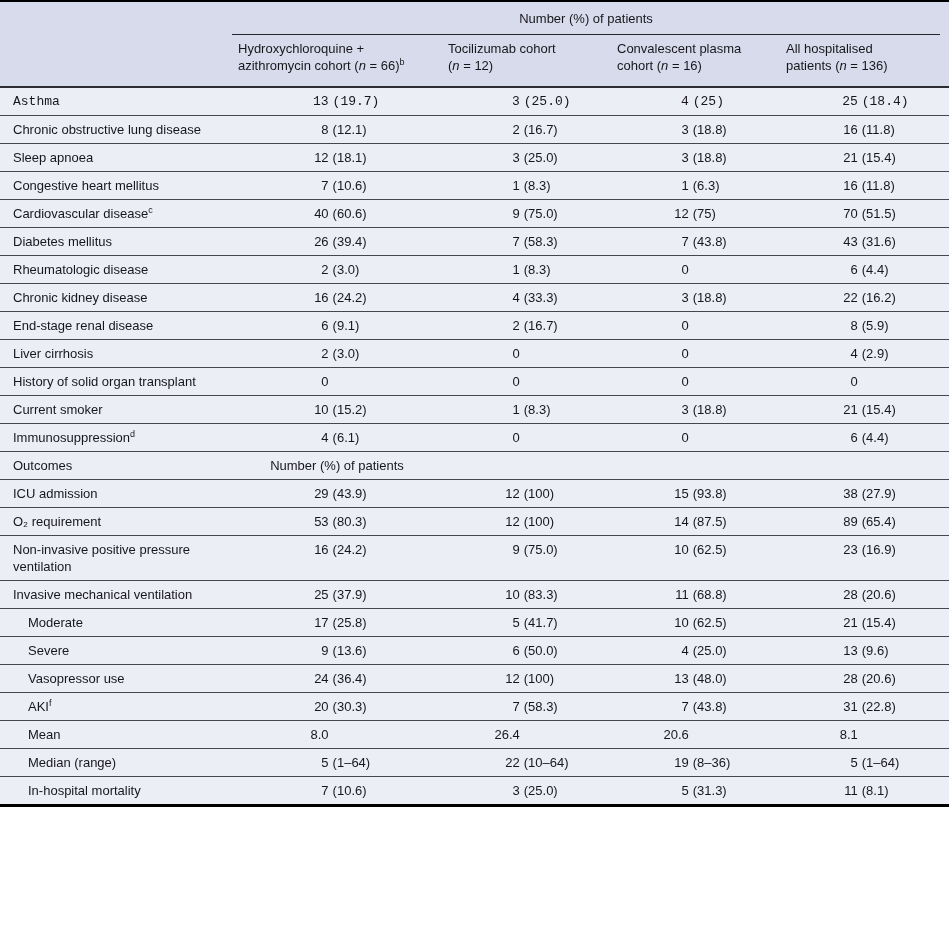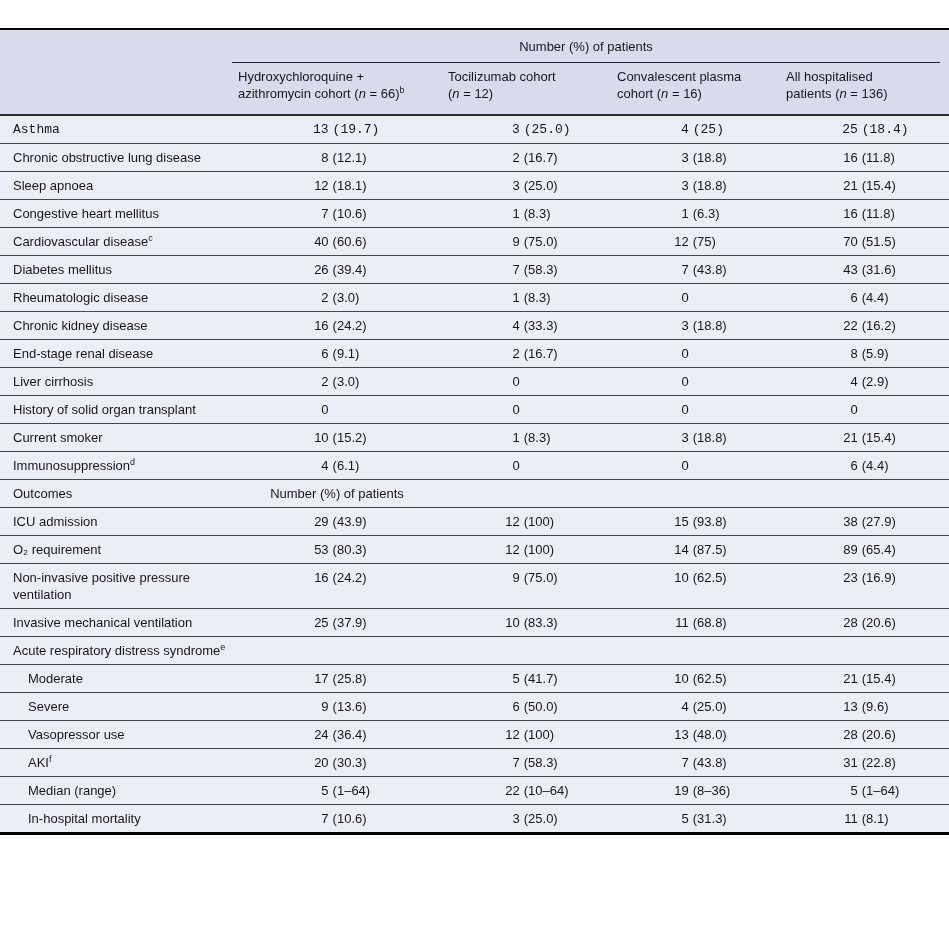--- a/index.html
+++ b/index.html
@@ -4,21 +4,21 @@
 <style>
   html, body { margin: 0; padding: 0; }
   body {
     width: 949px; height: 950px;
     background: #ffffff;
     font-family: "Liberation Sans", "DejaVu Sans", sans-serif;
     font-size: 13px;
     color: #17171b;
     overflow: hidden;
   }
-  .page { width: 839px; margin-top: 28px; }
+  .page { width: 839px; }
   table.journal {
     border-collapse: collapse;
     table-layout: fixed;
     width: 949px;
     border-top: 2px solid #000000;
   }
   
   col.c-stub { width: 232px; }
   col.c-1 { width: 210px; }
   col.c-2 { width: 169px; }
@@ -566,23 +566,20 @@
               <span class="p">(68.8)</span>
             </div>
           </td>
           <td class="cell">
             <div class="val">
               <span class="n">28</span>
               <span class="p">(20.6)</span>
             </div>
           </td>
         </tr>
-        <tr class="section">
-          <td class="label" colspan="5">Acute respiratory distress syndrome<sup>e</sup></td>
-        </tr>
         <tr class="data">
           <td class="label indent">Moderate</td>
           <td class="cell">
             <div class="val">
               <span class="n">17</span>
               <span class="p">(25.8)</span>
             </div>
           </td>
           <td class="cell">
             <div class="val">
@@ -674,20 +671,47 @@
           <td class="cell">
             <div class="val">
               <span class="n">7</span>
               <span class="p">(43.8)</span>
             </div>
           </td>
           <td class="cell">
             <div class="val">
               <span class="n">31</span>
               <span class="p">(22.8)</span>
+            </div>
+          </td>
+        </tr>
+        <tr class="data">
+          <td class="label indent">Mean</td>
+          <td class="cell">
+            <div class="val">
+              <span class="n">8.0</span>
+              <span class="p"></span>
+            </div>
+          </td>
+          <td class="cell">
+            <div class="val">
+              <span class="n">26.4</span>
+              <span class="p"></span>
+            </div>
+          </td>
+          <td class="cell">
+            <div class="val">
+              <span class="n">20.6</span>
+              <span class="p"></span>
+            </div>
+          </td>
+          <td class="cell">
+            <div class="val">
+              <span class="n">8.1</span>
+              <span class="p"></span>
             </div>
           </td>
         </tr>
         <tr class="data">
           <td class="label indent">Median (range)</td>
           <td class="cell">
             <div class="val">
               <span class="n">5</span>
               <span class="p">(1–64)</span>
             </div>

